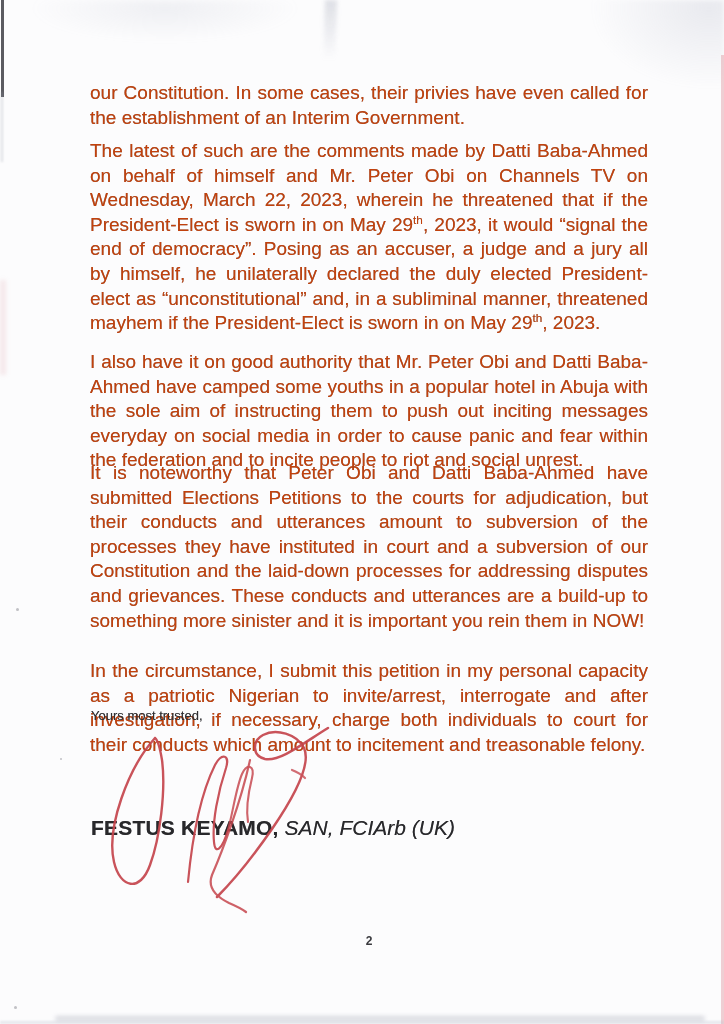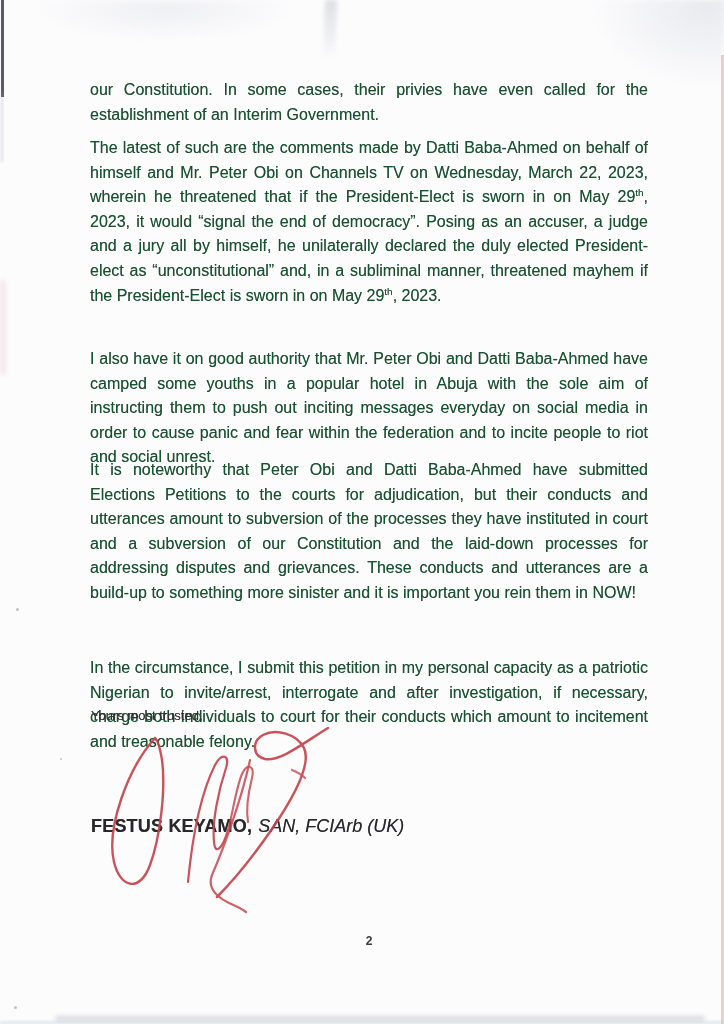--- a/index.html
+++ b/index.html
@@ -15,45 +15,45 @@
     background: #fcfcfd;
     overflow: hidden;
     font-family: "Liberation Sans", "DejaVu Sans", sans-serif;
     color: #313134;
   }
   
   .para {
     position: absolute;
     left: 90px;
     width: 558px;
-    font-size: 16px;
+    font-size: 19px;
     line-height: 24.6px;
     text-align: justify;
     text-justify: inter-word;
-    color: #14532d;
+    color: #c2410c;
     text-shadow: 0 0 0.5px rgba(45,45,50,0.55);
   }
   .sup {
     vertical-align: super;
     font-size: 0.62em;
     line-height: 0;
   }
   .closing {
     position: absolute;
     left: 91px;
     top: 708px;
     font-size: 13px;
     color: #313134;
     text-shadow: 0 0 0.5px rgba(45,45,50,0.55);
   }
   .signatory {
     position: absolute;
     left: 91px;
     top: 816px;
-    font-size: 18px;
+    font-size: 21px;
     color: #28282b;
     text-shadow: 0 0 0.5px rgba(40,40,45,0.6);
     z-index: 2;
   }
   .signatory .name {
     font-weight: bold;
     letter-spacing: 0.2px;
   }
   .signatory .titles {
     font-style: italic;

